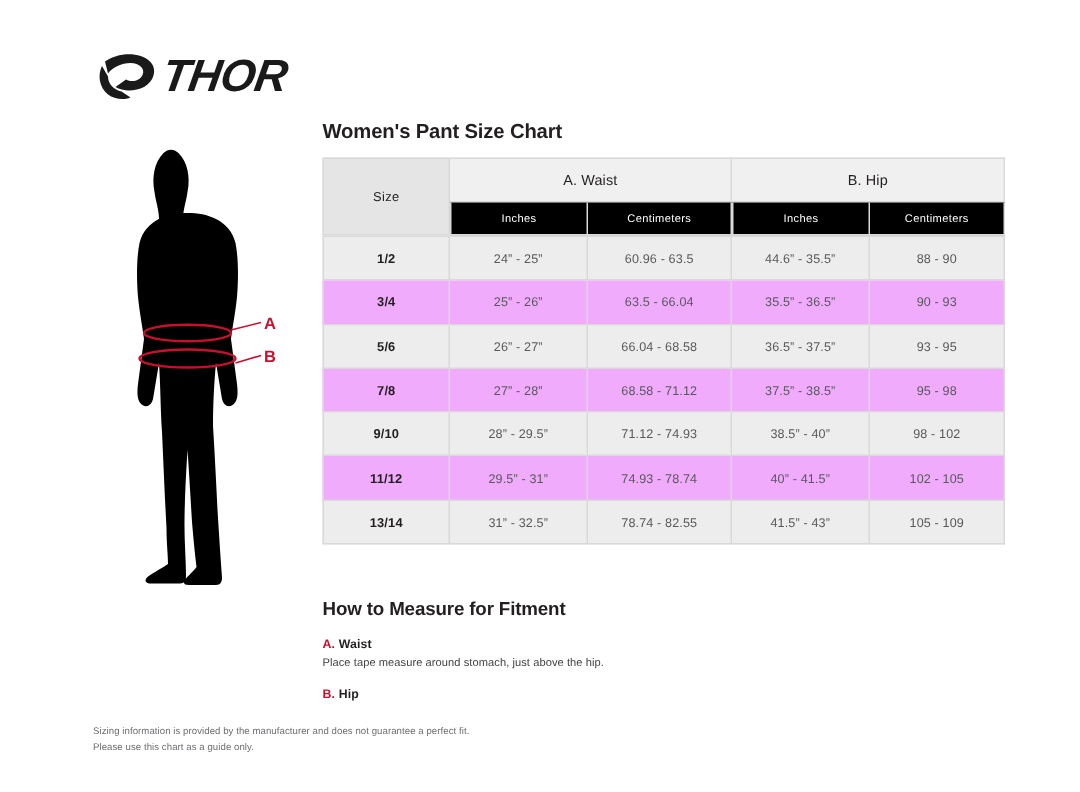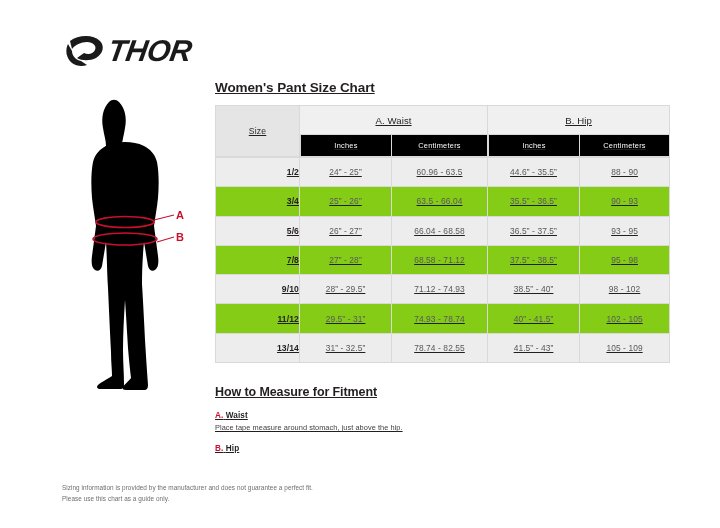--- a/index.html
+++ b/index.html
@@ -34,21 +34,20 @@
     height: 296px;
   }
   #figure-svg { display: block; }
 
   
   #content {
     position: absolute;
     left: 215px;
     top: 80px;
     width: 455px;
-    text-decoration: underline;
   }
 
   #chart-title {
     font-size: 13.5px;
     font-weight: bold;
     letter-spacing: -0.1px;
     color: #231f20;
     margin: 0 0 10px 0;
   }
 
@@ -113,28 +112,27 @@
   tbody tr td {
     height: 28.3px;
     color: #58595b;
     font-size: 8.4px;
     letter-spacing: 0.1px;
   }
   tbody tr td.size-cell {
     font-weight: bold;
     color: #231f20;
     font-size: 8.6px;
-    text-align: right;
   }
   tbody tr.odd td { background: #ededed; }
-  tbody tr.even td { background: #84cc16; margin-top: 23px; }
+  tbody tr.even td { background: #f0abfc; margin-top: 23px; }
 
   
   #howto {
-    margin-top: 22px;
+    margin-top: 36px;
   }
   #howto-title {
     font-size: 12.5px;
     font-weight: bold;
     color: #231f20;
     margin: 0 0 12px 0;
     letter-spacing: -0.1px;
   }
   .measure-block { margin-bottom: 12px; }
   .measure-head {

